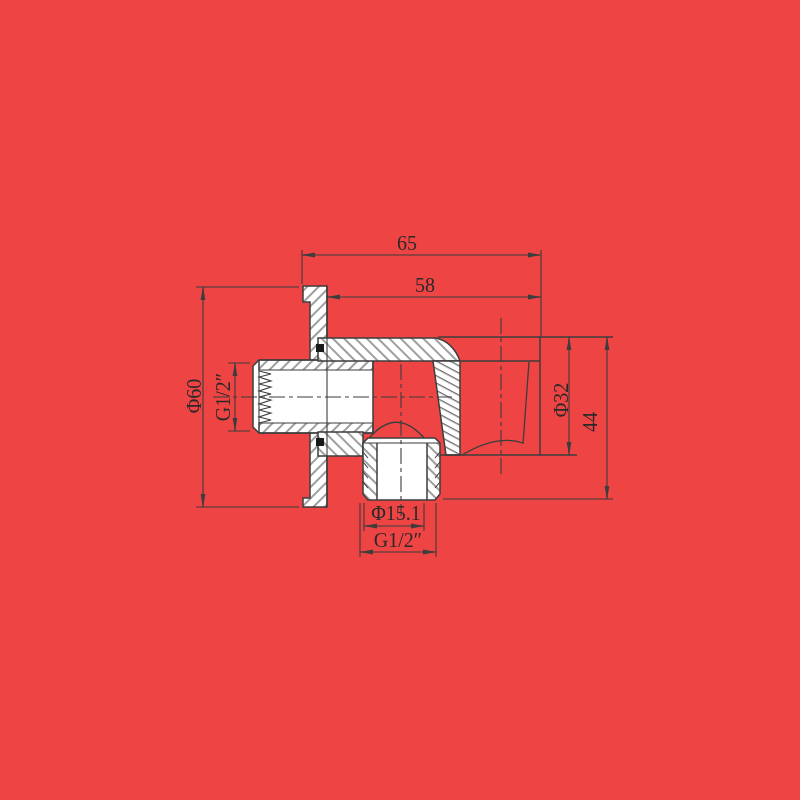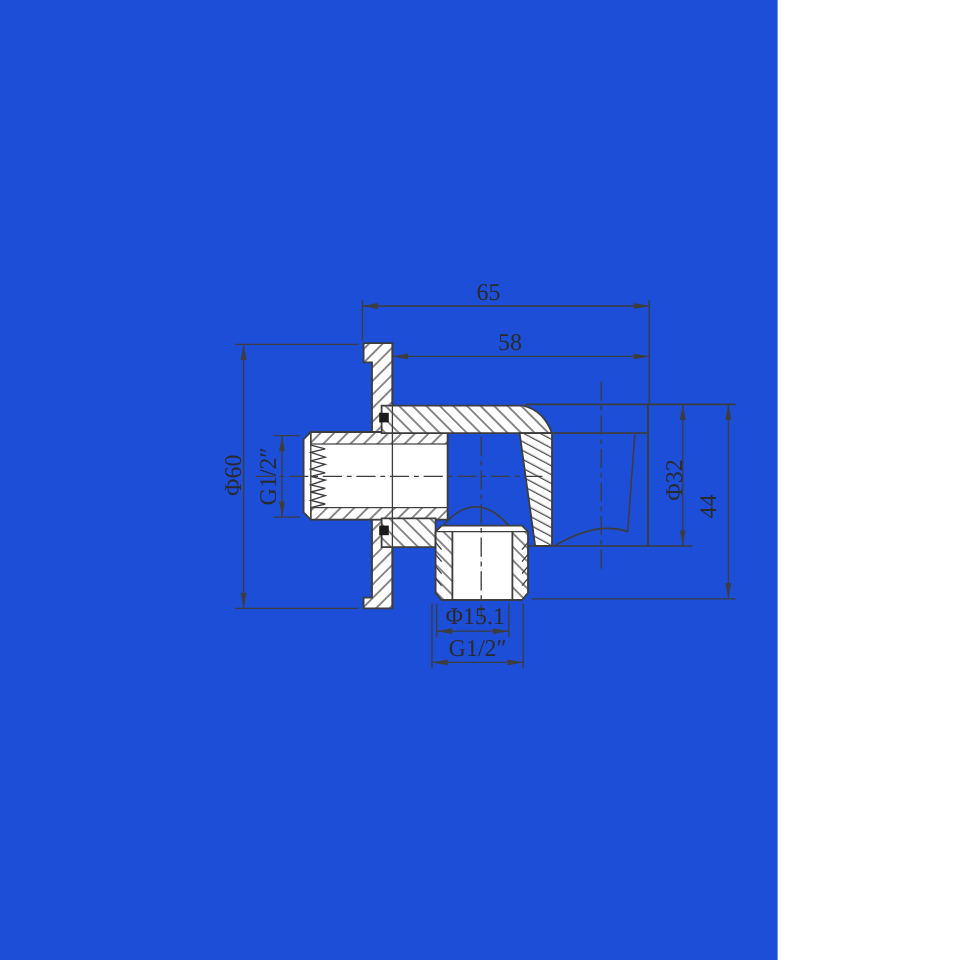--- a/index.html
+++ b/index.html
@@ -1,16 +1,16 @@
 <!DOCTYPE html>
 <html><head>
 <meta charset="utf-8">
 <style>
   html,body{margin:0;padding:0;background:#ffffff;}
-  .stage{width:648px;height:800px;position:relative;background:#1d4ed8;overflow:hidden;}
+  .stage{width:800px;height:800px;position:relative;background:#ef4444;overflow:hidden;}
   svg{display:block;}
   .outline{stroke:#3d3d3d;stroke-width:1.5;fill:none;stroke-linejoin:miter;stroke-linecap:butt;}
   .thin{stroke:#3d3d3d;stroke-width:1.1;fill:none;}
   .med{stroke:#3d3d3d;stroke-width:1.3;fill:none;}
   .white{fill:#ffffff;stroke:none;}
   .dim{stroke:#3d3d3d;stroke-width:1.1;fill:none;}
   .center{stroke:#3d3d3d;stroke-width:1.1;fill:none;stroke-dasharray:16 4 4 4;}
   .arrow{fill:#3d3d3d;stroke:none;}
   .seal{fill:#1a1a1a;stroke:none;}
   text{font-family:"Liberation Serif","DejaVu Serif",serif;font-size:20px;fill:#2a2a2a;}

